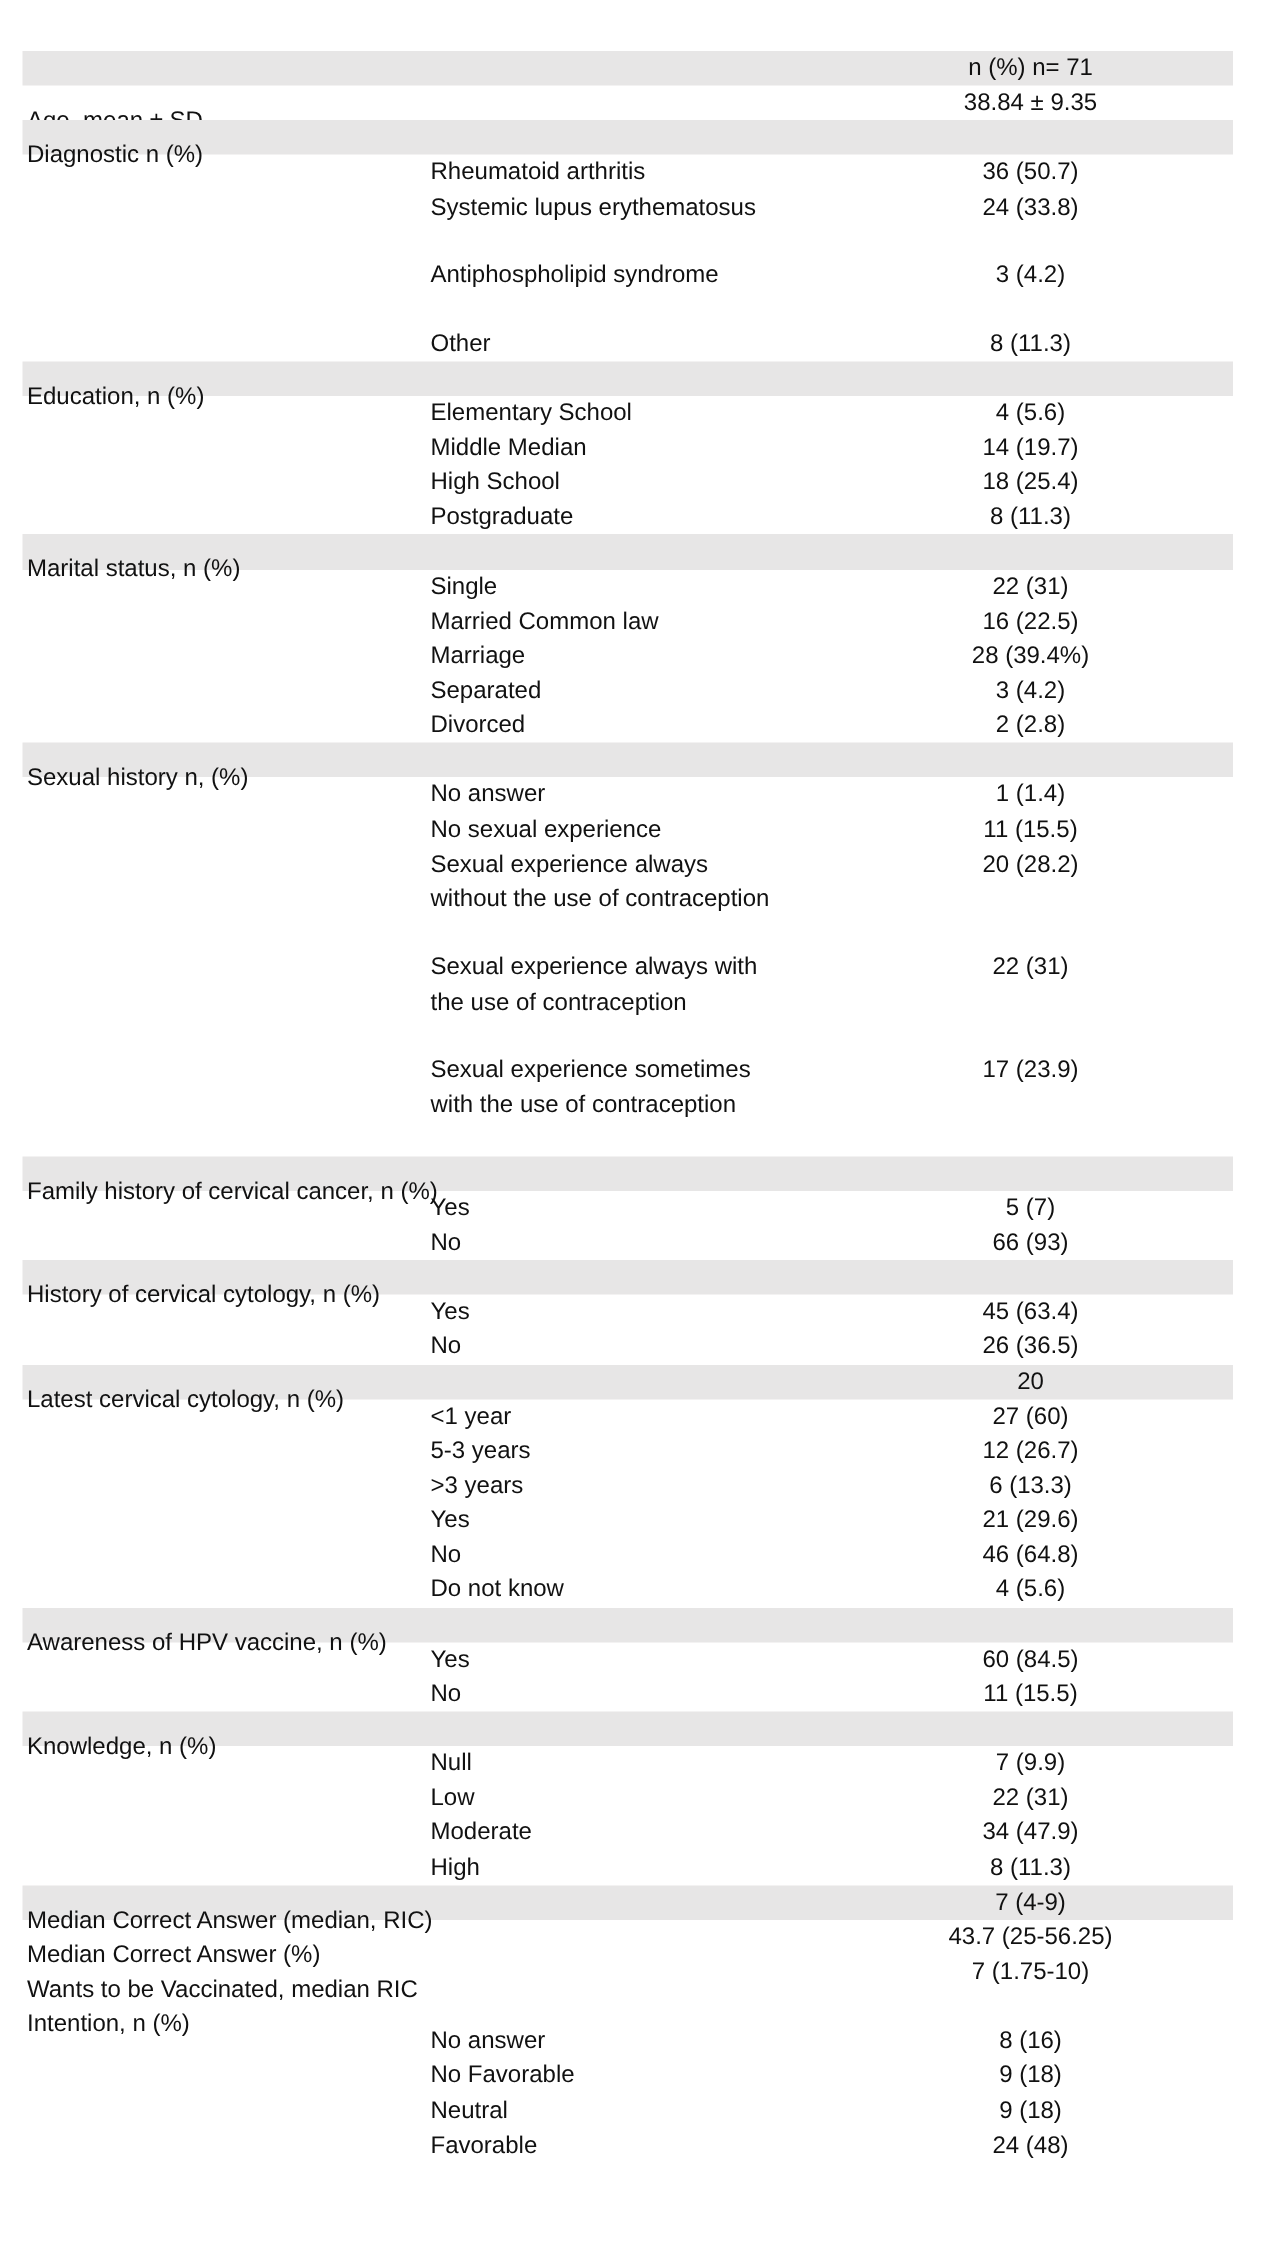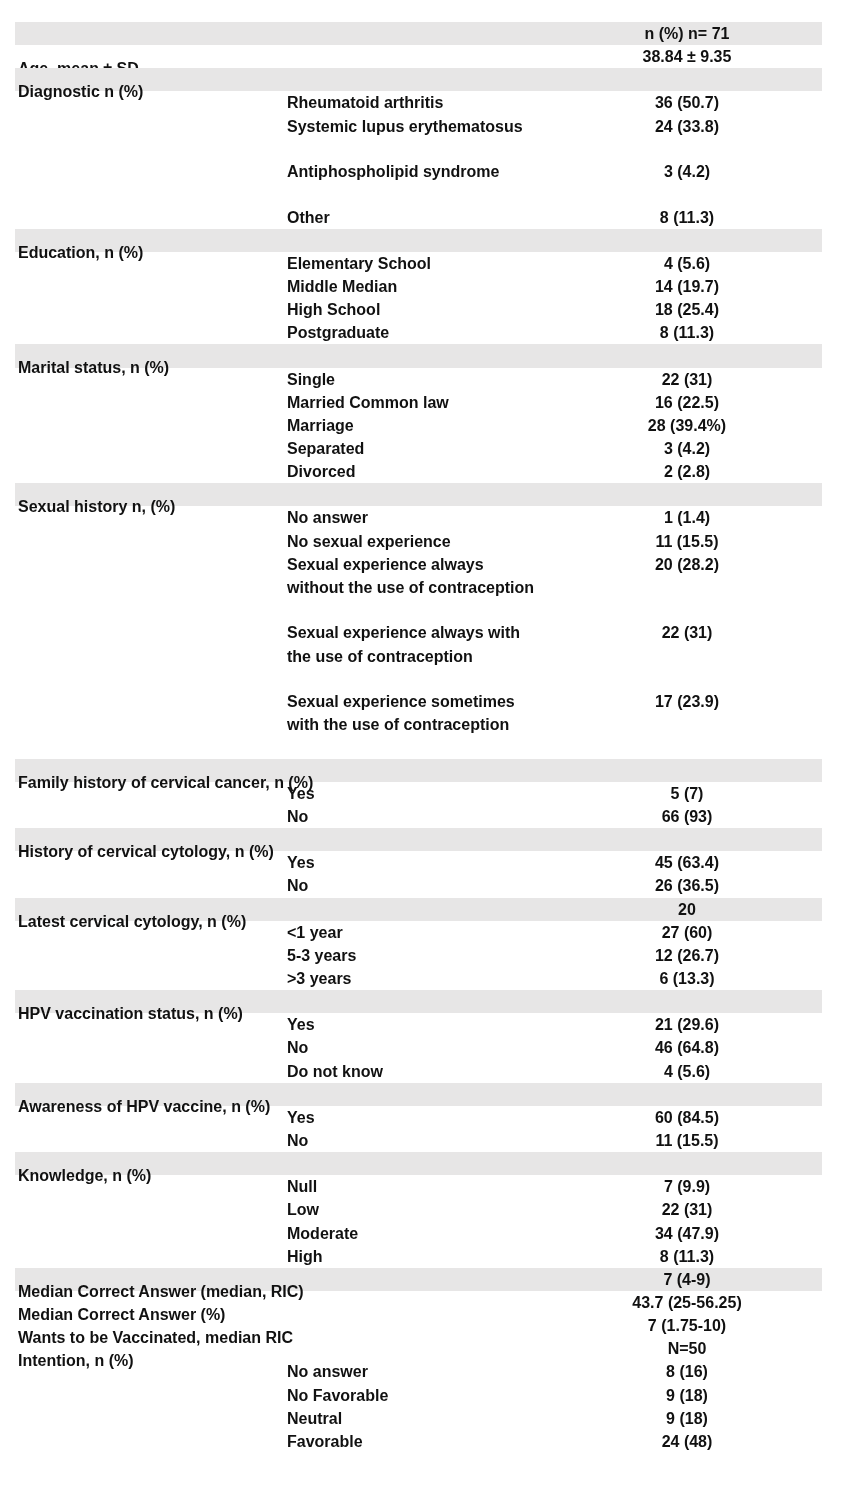--- a/index.html
+++ b/index.html
@@ -2,21 +2,21 @@
 <html><head>
 <meta charset="utf-8">
 <style>
   html, body { margin: 0; padding: 0; background: #ffffff; }
   body {
     width: 842px; height: 1494px; position: relative; overflow: hidden;
     font-family: "Liberation Sans", "DejaVu Sans", sans-serif;
     color: #111111;
   }
   #table {
-    position: absolute; left: 15px; top: 22px; width: 807px; font-weight: bold;
+    position: absolute; left: 15px; top: 34px; width: 807px;
   }
   .row {
     position: relative; height: 23.15px; line-height: 23.15px;
     font-size: 16px; white-space: nowrap;
   }
   .row.gray { background: #e7e6e6; }
   .row.blank { height: 22.4px; }
   .lbl { position: absolute; left: 3px; top: 0; margin-top: 12px; }
   .sub { position: absolute; left: 272px; top: 0; }
   .val { position: absolute; left: 537px; width: 270px; top: 0; text-align: center; }
@@ -172,24 +172,20 @@
         <span class="val">27 (60)</span>
       </div>
       <div class="row">
         <span class="sub">5-3 years</span>
         <span class="val">12 (26.7)</span>
       </div>
       <div class="row">
         <span class="sub">&gt;3 years</span>
         <span class="val">6 (13.3)</span>
       </div>
-      <div class="row gray">
-        <span class="lbl">HPV vaccination status, n (%)</span>
-        <span class="val"></span>
-      </div>
       <div class="row">
         <span class="sub">Yes</span>
         <span class="val">21 (29.6)</span>
       </div>
       <div class="row">
         <span class="sub">No</span>
         <span class="val">46 (64.8)</span>
       </div>
       <div class="row">
         <span class="sub">Do not know</span>
@@ -234,21 +230,20 @@
       <div class="row">
         <span class="lbl">Median Correct Answer (%)</span>
         <span class="val">43.7 (25-56.25)</span>
       </div>
       <div class="row">
         <span class="lbl">Wants to be Vaccinated, median RIC</span>
         <span class="val">7 (1.75-10)</span>
       </div>
       <div class="row">
         <span class="lbl">Intention, n (%)</span>
-        <span class="val">N=50</span>
       </div>
       <div class="row">
         <span class="sub">No answer</span>
         <span class="val">8 (16)</span>
       </div>
       <div class="row">
         <span class="sub">No Favorable</span>
         <span class="val">9 (18)</span>
       </div>
       <div class="row">

